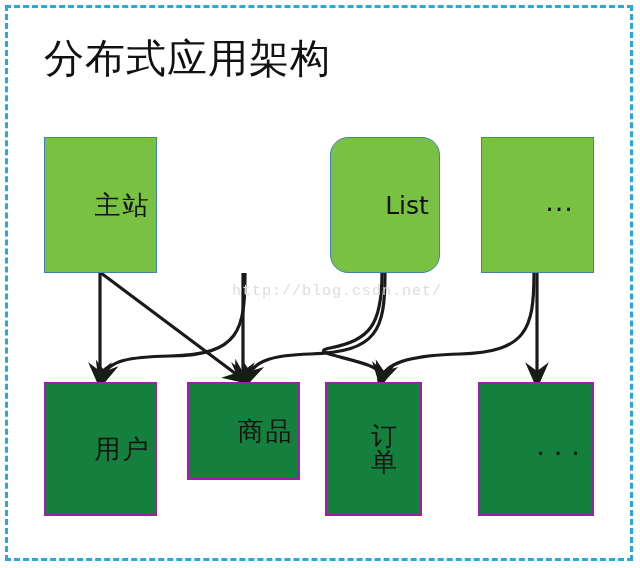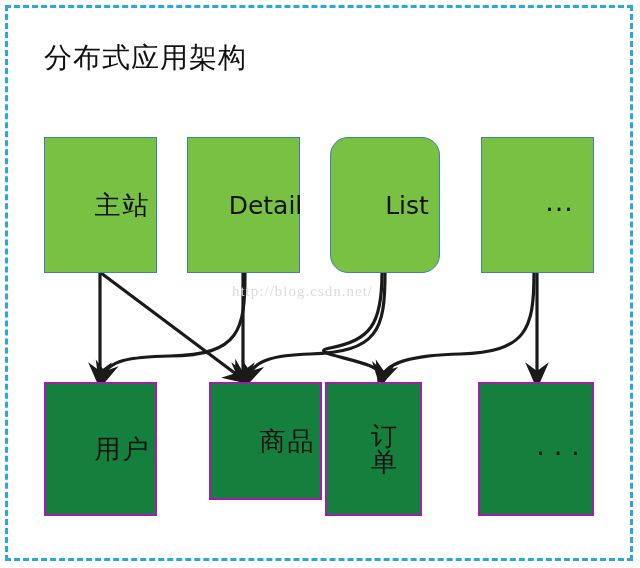--- a/index.html
+++ b/index.html
@@ -23,21 +23,21 @@
     width: 628px;
     height: 556px;
     box-sizing: border-box;
     border: 3px dashed #29a8e0;
     background: #ffffff;
   }
   #title {
     position: absolute;
     left: 44px;
     top: 36px;
-    font-size: 28px;
+    font-size: 40px;
     line-height: 44px;
     color: #111111;
     font-weight: 400;
     letter-spacing: 1px;
     white-space: nowrap;
   }
   .node {
     position: absolute;
     box-sizing: border-box;
     display: flex;
@@ -58,21 +58,21 @@
     justify-content: center;
   }
   .node .label-cn { font-size: 26px; letter-spacing: 2px; }
   .node .label-en { font-size: 25px; letter-spacing: 0px; }
   .node .label-dots-tight { font-size: 27px; letter-spacing: 1px; padding-bottom: 8px; }
   .node .label-dots-wide { font-size: 27px; letter-spacing: 9px; padding-bottom: 8px; padding-left: 9px;}
   #watermark {
     position: absolute;
     left: 232px;
     top: 283px;
-    font-family: Liberation Serif, serif;
+    font-family: Liberation Mono, monospace;
     font-size: 15px;
     color: #dcdcdc;
     letter-spacing: 1px;
     white-space: nowrap;
     user-select: none;
   }
   #edges {
     position: absolute;
     left: 0; top: 0;
     width: 640px;
@@ -113,34 +113,31 @@
 
       <path d="M534,273 C534,330 526,352 460,354 C420,355 388,360 382,377"></path>
     </g>
   </svg>
 
   <div id="watermark">http://blog.csdn.net/</div>
 
   <div class="node green" style="left:44px;  top:137px; width:113px; height:136px;">
     <span class="label-cn">主站</span>
   </div>
-  <div class="node green" style="left:187px; top:137px; width:113px; height:136px;">
-    <span class="label-en">Detail</span>
-  </div>
   <div class="node green" style="left:330px; top:137px; width:110px; height:136px;border-radius:18px;">
     <span class="label-en">List</span>
   </div>
   <div class="node green" style="left:481px; top:137px; width:113px; height:136px;">
     <span class="label-dots-tight">...</span>
   </div>
 
   <div class="node blue" style="left:44px;  top:382px; width:113px; height:134px;">
     <span class="label-cn">用户</span>
   </div>
-  <div class="node blue" style="left:187px; top:382px; width:113px; height:118px;margin-left:22px;">
+  <div class="node blue" style="left:187px; top:382px; width:113px; height:98px;">
     <span class="label-cn">商品</span>
   </div>
   <div class="node blue" style="left:325px; top:382px; width:97px; height:134px;">
     <span class="label-cn">订单</span>
   </div>
   <div class="node blue" style="left:478px; top:382px; width:116px; height:134px;">
     <span class="label-dots-wide">...</span>
   </div>
 
 </div>

